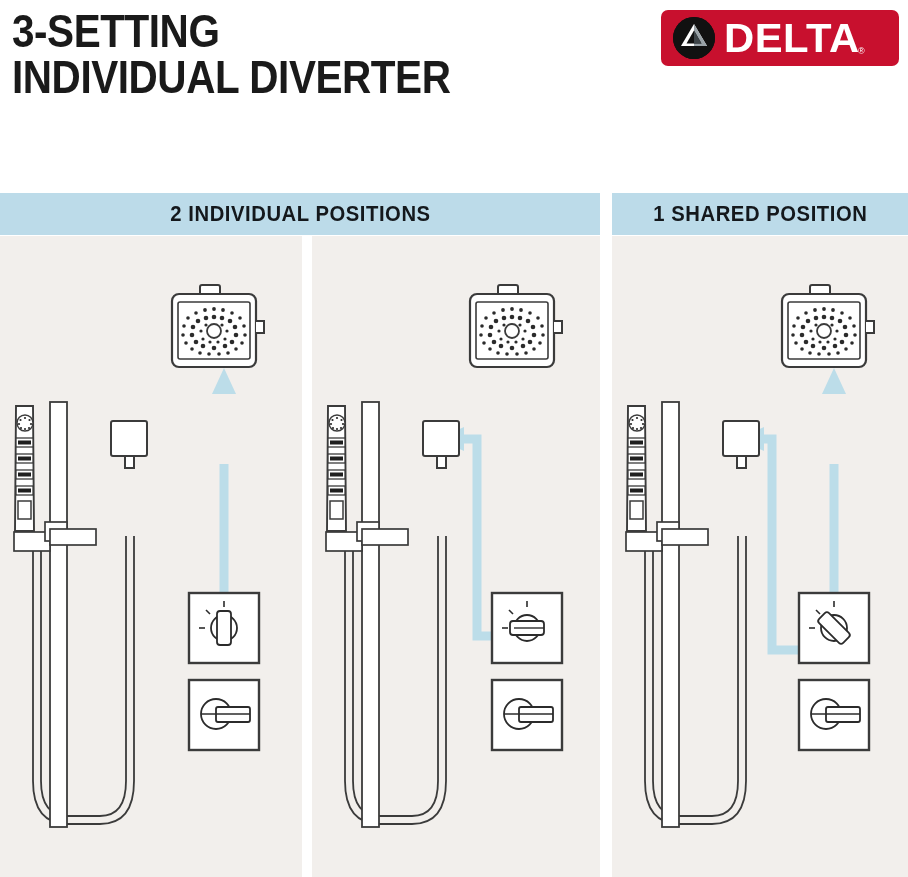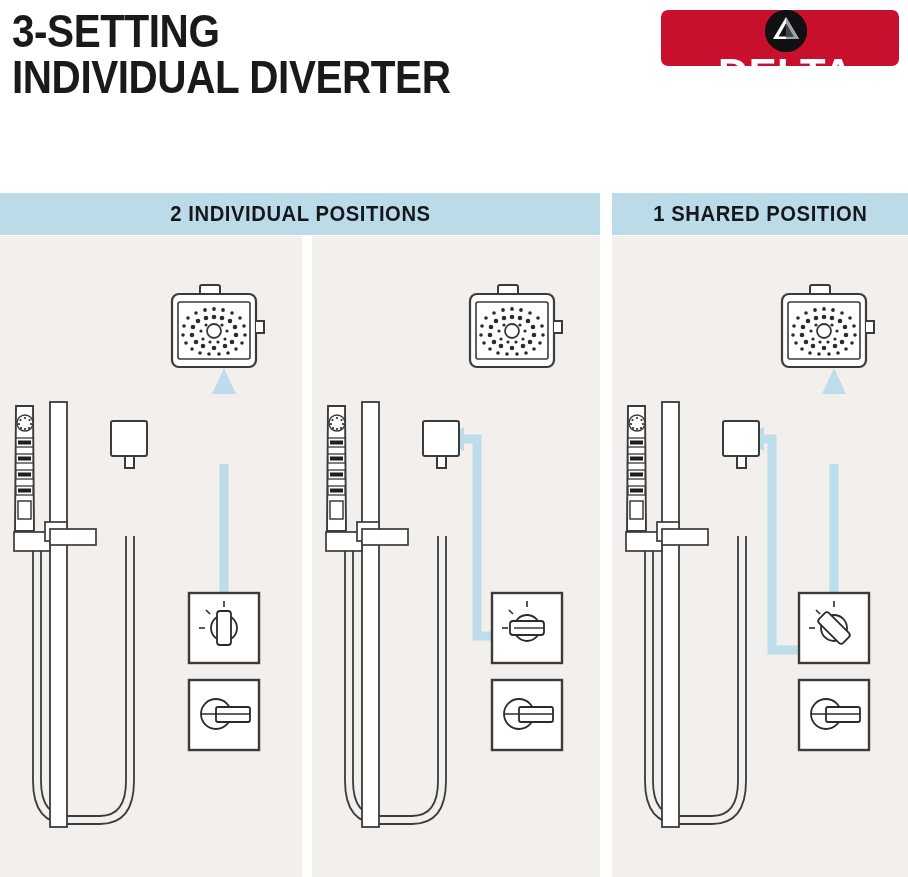--- a/index.html
+++ b/index.html
@@ -27,21 +27,21 @@
     white-space: pre;
   }
   #title .l2 { display:block; }
 
   
   #logo {
     position:absolute; left:661px; top:10px;
     width:238px; height:56px;
     background:#c8102e;
     border-radius:7px;
-    display:flex; align-items:center;flex-direction:column;
+    display:flex; align-items:center;
   }
   #logo-mark {
     width:42px; height:42px; margin-left:12px;
     border-radius:50%;
     background:#111111;
     position:relative; flex:0 0 auto;
   }
   #logo-mark svg { position:absolute; left:0; top:0; }
   #logo-word {
     color:#ffffff;

